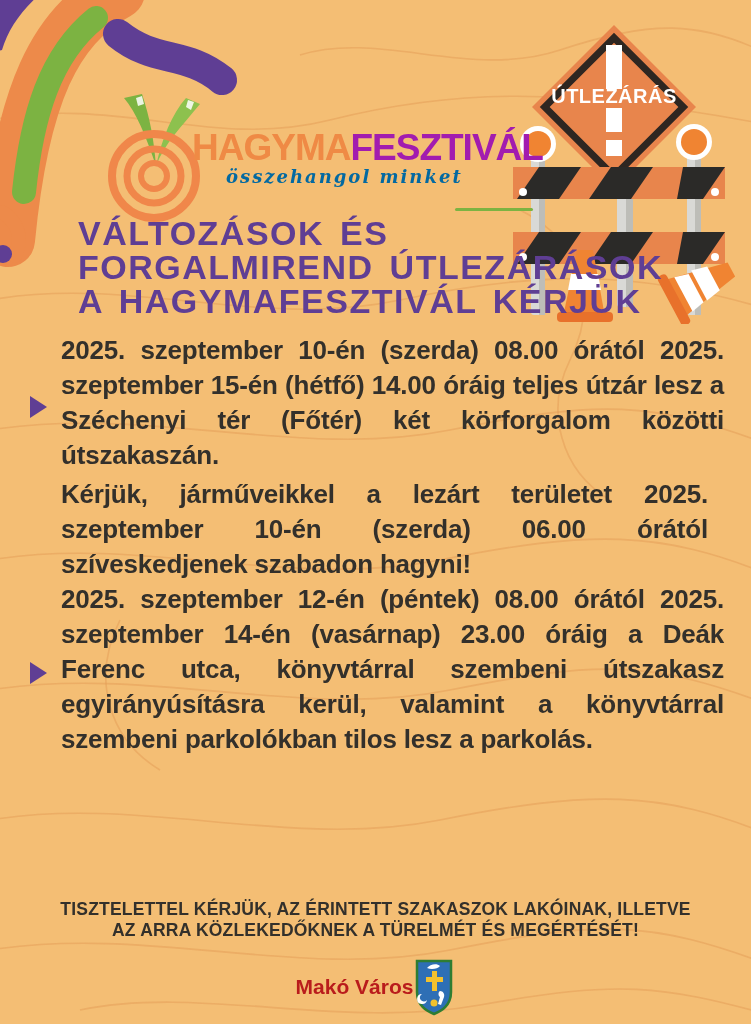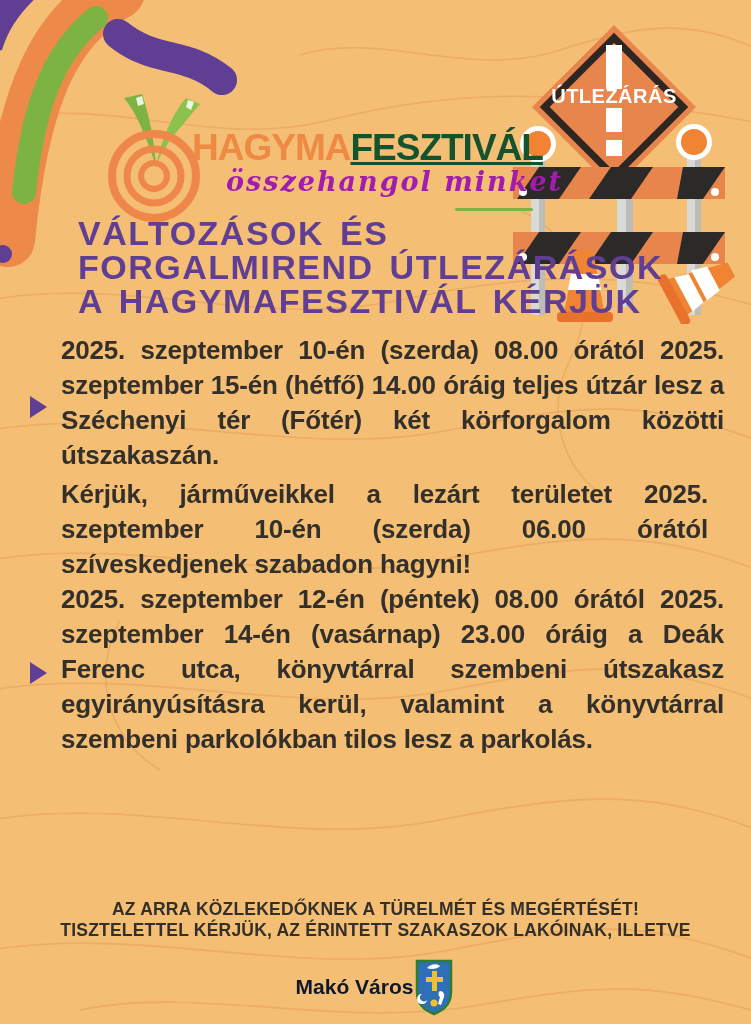--- a/index.html
+++ b/index.html
@@ -15,26 +15,26 @@
   .contours path{fill:none;stroke:#E49B55;stroke-width:1.6;opacity:.5;}
   
   .swirl{position:absolute;left:0;top:0;z-index:1;}
   
   .logo-icon{position:absolute;left:96px;top:94px;z-index:3;}
   .brand{
     position:absolute;left:192px;top:127px;z-index:3;
     font-size:37px;font-weight:900;letter-spacing:-1px;white-space:nowrap;
   }
   .brand .orange{color:#EF8A45;}
-  .brand .purple{color:#14532d;text-decoration:underline;}
+  .brand .purple{color:#a21caf;}
   .slogan{
     position:absolute;left:226px;top:166px;z-index:3;
     font-family:"DejaVu Serif", serif;
     font-style:italic;font-weight:bold;
-    font-size:27px;color:#a21caf;letter-spacing:2px;white-space:nowrap;text-align:right;
+    font-size:18px;color:#0369a1;letter-spacing:2px;white-space:nowrap;text-align:right;
   }
   .slogan-swash{
     position:absolute;left:455px;top:208px;width:78px;height:3px;
     background:#7CB342;border-radius:2px;z-index:3;
   }
   
   .sign-art{position:absolute;right:0;top:12px;z-index:2;}
   .sign-label{
     font-family:"Liberation Sans", sans-serif;
     font-weight:bold;font-size:20px;letter-spacing:.5px;fill:#FFFFFF;
@@ -69,21 +69,21 @@
   
   .closing{
     position:absolute;left:0;right:0;top:899px;z-index:4;
     text-align:center;color:#33302B;font-weight:bold;
     font-size:17.5px;line-height:21px;letter-spacing:.2px;
   }
   
   .footer{
     position:absolute;left:0;right:0;top:958px;z-index:4;
     display:flex;justify-content:center;align-items:center;gap:0;
-    color:#0f172a;font-weight:bold;font-size:21px;
+    color:#b91c1c;font-weight:bold;font-size:21px;
   }
 </style>
 </head>
 <body>
 
 <div id="poster">
 
   <svg class="contours" width="751" height="1024" viewBox="0 0 751 1024">
     <path d="M -10,120 C 120,95 210,150 330,120 S 560,85 770,125"></path>
     <path d="M 300,55 C 380,30 470,80 560,50 S 700,20 770,55"></path>
@@ -191,22 +191,22 @@
 
 
     <div class="bullet-row">
       <span class="marker"></span>
       <div class="bullet-text">2025. szeptember 12-én (péntek) 08.00 órától 2025. szeptember 14-én (vasárnap) 23.00 óráig a Deák Ferenc utca, könyvtárral szembeni útszakasz egyirányúsításra kerül, valamint a könyvtárral szembeni parkolókban tilos lesz a parkolás.</div>
     </div>
 
   </div>
 
   <div class="closing">
+    <div>TISZTELETTEL KÉRJÜK, AZ ÉRINTETT SZAKASZOK LAKÓINAK, ILLETVE</div>
     <div>AZ ARRA KÖZLEKEDŐKNEK A TÜRELMÉT ÉS MEGÉRTÉSÉT!</div>
-    <div>TISZTELETTEL KÉRJÜK, AZ ÉRINTETT SZAKASZOK LAKÓINAK, ILLETVE</div>
   </div>
 
   <div class="footer">
     <span>Makó Város</span>
     <svg width="42" height="58" viewBox="0 0 42 58">
       <path d="M 4,3 H 38 V 34 C 38,48 28,53 21,56 C 14,53 4,48 4,34 Z" fill="#2E6FB5" stroke="#2F7D32" stroke-width="2.5"></path>
       <path d="M 14,10 C 17,6 24,5 27,8 C 25,11 18,12 14,10 Z" fill="#FFFFFF"></path>
       <rect x="19" y="13" width="5" height="20" fill="#F2C12E"></rect>
       <rect x="13" y="19" width="17" height="5" fill="#F2C12E"></rect>
       <path d="M 9,36 a 5,5 0 1 0 5,6 a 4,4 0 1 1 -5,-6 Z" fill="#FFFFFF"></path>

